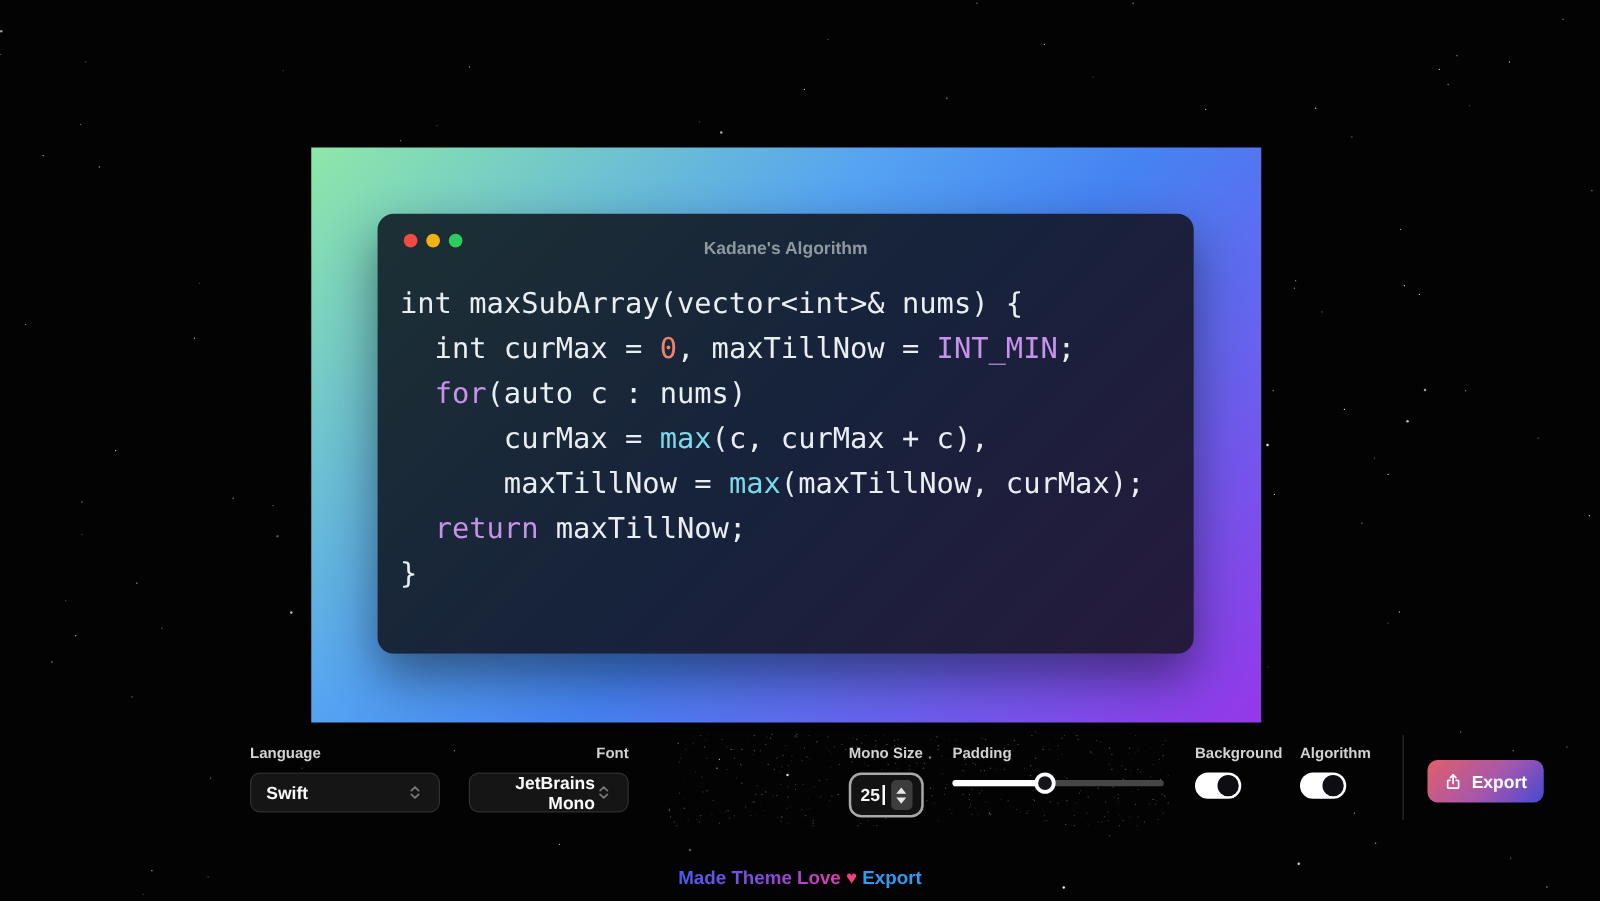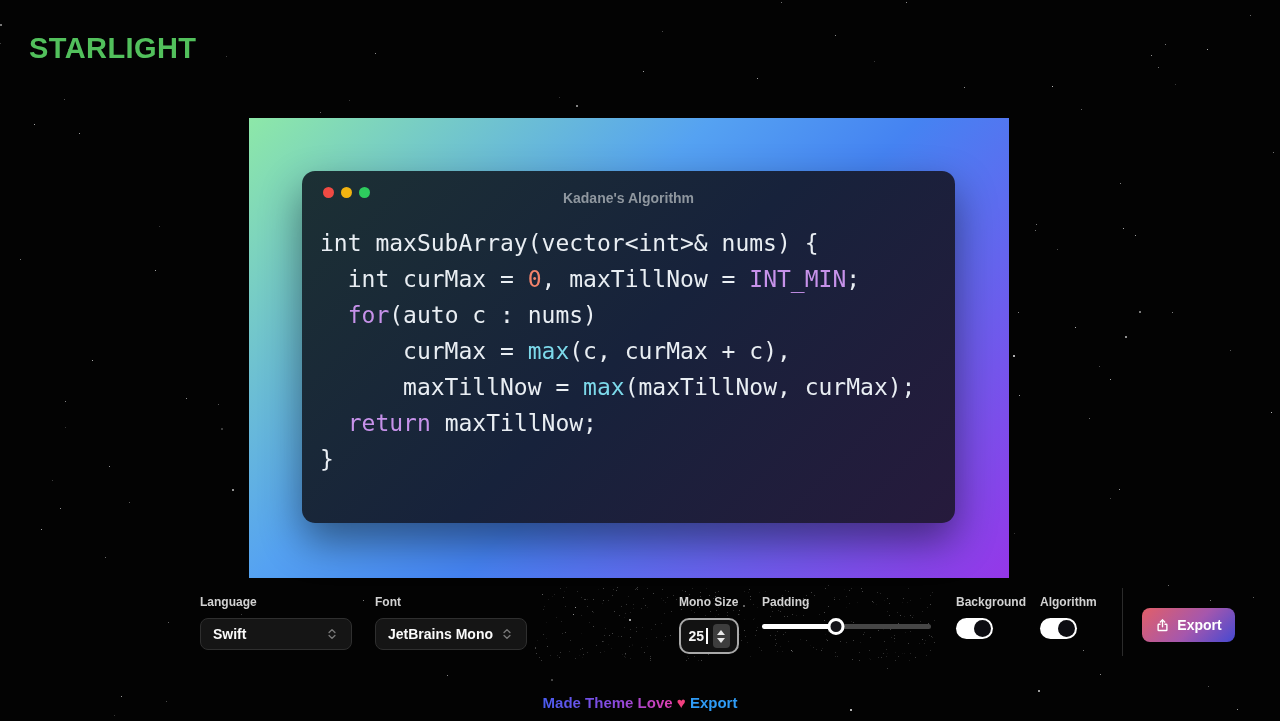--- a/index.html
+++ b/index.html
@@ -609,21 +609,20 @@
     <div class="st" style="left: 541px; top: 660px; width: 1px; height: 1px; opacity: 0.28;"></div>
     <div class="st" style="left: 886px; top: 656px; width: 1px; height: 1px; opacity: 0.17;"></div>
     <div class="st" style="left: 881px; top: 657px; width: 1px; height: 1px; opacity: 0.26;"></div>
     <div class="st" style="left: 608px; top: 644px; width: 1px; height: 1px; opacity: 0.08;"></div>
     <div class="st" style="left: 757px; top: 627px; width: 1px; height: 1px; opacity: 0.15;"></div>
     <div class="st" style="left: 753px; top: 604px; width: 1px; height: 1px; opacity: 0.18;"></div>
     <div class="st" style="left: 602px; top: 641px; width: 1px; height: 1px; opacity: 0.31;"></div>
   </div>
 
 <header class="site-title">
-  <div>STARLIGHT</div>
 </header>
 
 <section class="hero">
   <div class="win">
     <div class="win-bar">
       <div class="lights">
         <span class="dot" style="background: rgb(240, 74, 67);"></span>
         <span class="dot" style="background: rgb(242, 179, 16);"></span>
         <span class="dot" style="background: rgb(46, 204, 94);"></span>
       </div>
@@ -640,23 +639,23 @@
     <div class="ctl-label">Language</div>
     <div class="select" style="width:152px;">
       <span class="val">Swift</span>
       <svg class="chev" viewBox="0 0 24 24" fill="none" stroke="#9a9a9a" stroke-width="2.4" stroke-linecap="round" stroke-linejoin="round">
           <path d="M7 9.5l5-5 5 5"></path>
           <path d="M7 14.5l5 5 5-5"></path>
         </svg>
     </div>
   </div>
 
-  <div class="ctl" style="left:375px; top:15px;">
+  <div class="ctl" style="left:375px; top:15px;text-align:right;">
     <div class="ctl-label">Font</div>
-    <div class="select" style="width:152px;">
+    <div class="select" style="width:128px;">
       <span class="val">JetBrains Mono</span>
       <svg class="chev" viewBox="0 0 24 24" fill="none" stroke="#9a9a9a" stroke-width="2.4" stroke-linecap="round" stroke-linejoin="round">
           <path d="M7 9.5l5-5 5 5"></path>
           <path d="M7 14.5l5 5 5-5"></path>
         </svg>
     </div>
   </div>
 
   <div class="ctl" style="left:679px; top:15px;">
     <div class="ctl-label">Mono Size</div>

